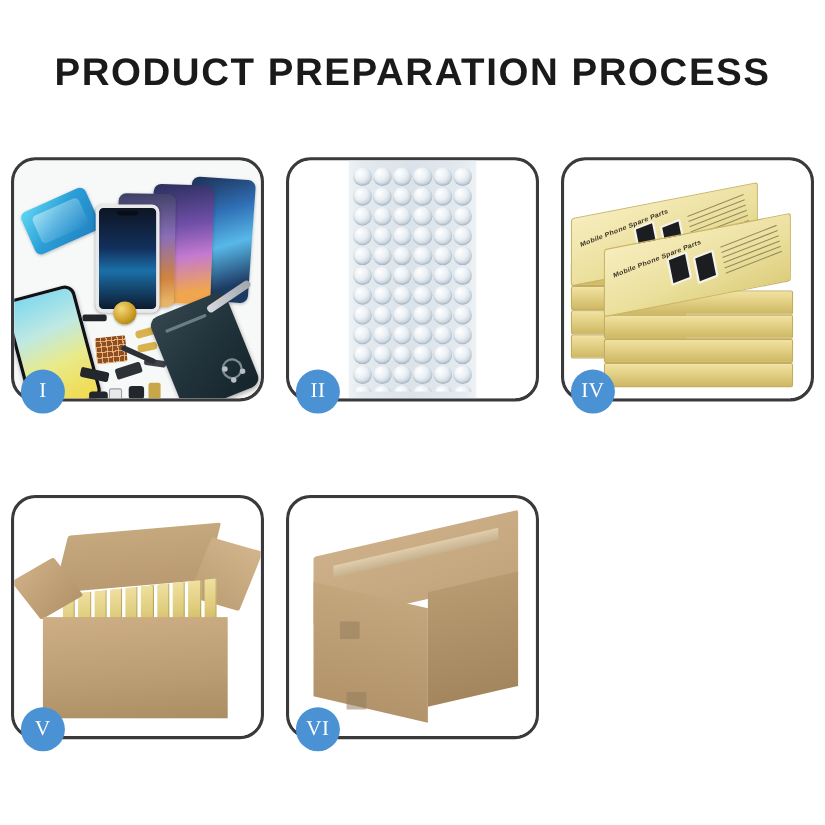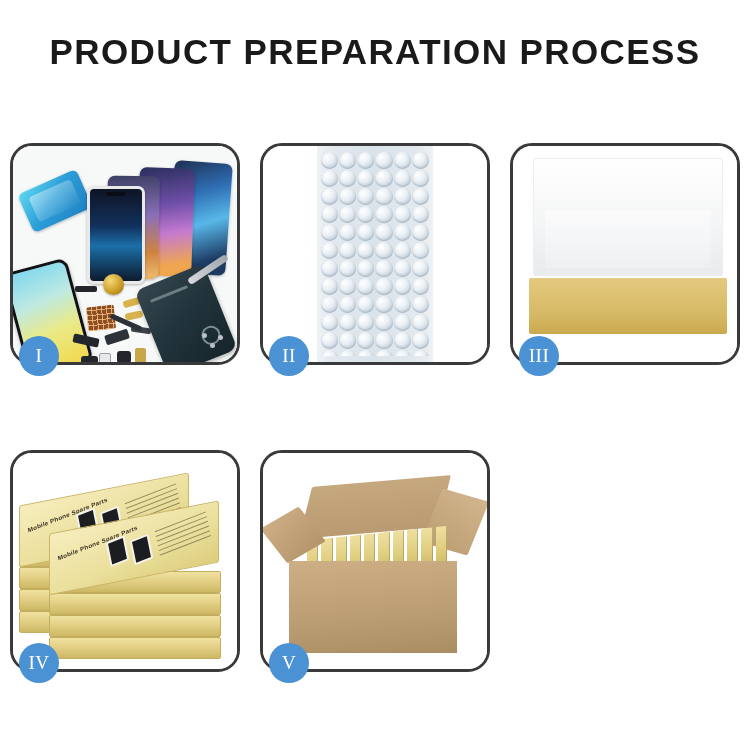--- a/index.html
+++ b/index.html
@@ -13,21 +13,21 @@
   }
 
   .page {
     position: relative;
     width: 750px;
     height: 750px;
     background: #ffffff;
   }
 
   
-  .header { padding-top: 34px; text-align: center; }
+  .header { padding-top: 48px; text-align: center; }
 
   .title {
     font-family: "Liberation Sans", sans-serif;
     font-size: 35px;
     font-weight: 700;
     letter-spacing: 1.4px;
     color: #1a1a1a;
     line-height: 1.05;
     white-space: nowrap;
   }
@@ -480,29 +480,20 @@
               <div class="bub"></div>
               <div class="bub"></div>
               <div class="bub"></div>
               <div class="bub"></div>
             </div>
         </div>
       </div>
       <div class="badge">II</div>
     </div>
 
-    <div class="panel">
-      <div class="panel-inner p3">
-        <div class="lid3"></div>
-        <div class="box3-inner"></div>
-        <div class="box3-lip"></div>
-        <div class="box3-body"></div>
-      </div>
-      <div class="badge">III</div>
-    </div>
 
     <div class="panel">
       <div class="panel-inner p4">
         <div class="stack">
           <div class="ybox slab sl-l1"></div>
           <div class="ybox slab sl-l2"></div>
           <div class="ybox slab sl-l3"></div>
           <div class="ybox slab sl-l4"></div>
           <div class="ybox slab sl-r1"></div>
           <div class="ybox slab sl-r2"></div>
@@ -556,15 +547,26 @@
             <span></span>
             <span></span>
             <span></span>
         </div>
         <div class="flap-left"></div>
         <div class="carton-front"></div>
       </div>
       <div class="badge">V</div>
     </div>
 
+    <div class="panel">
+      <div class="panel-inner p6">
+        <div class="sealed-top"></div>
+        <div class="tape"></div>
+        <div class="sealed-side"></div>
+        <div class="sealed-front"></div>
+        <div class="tab tab-a"></div>
+        <div class="tab tab-b"></div>
+      </div>
+      <div class="badge">VI</div>
+    </div>
 
   </div>
 </div>
 
 </body></html>

